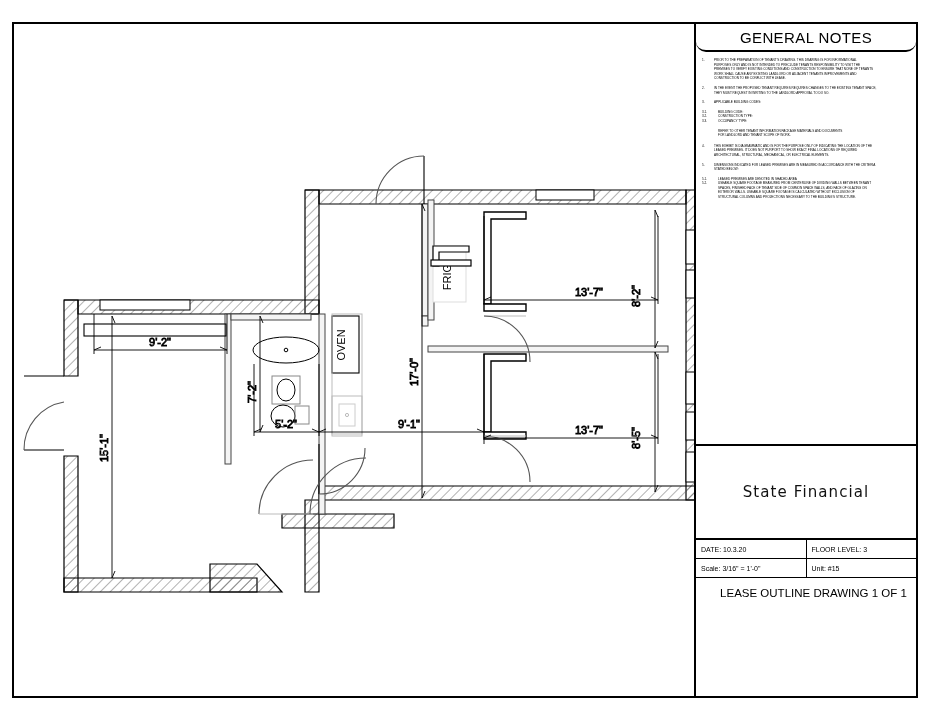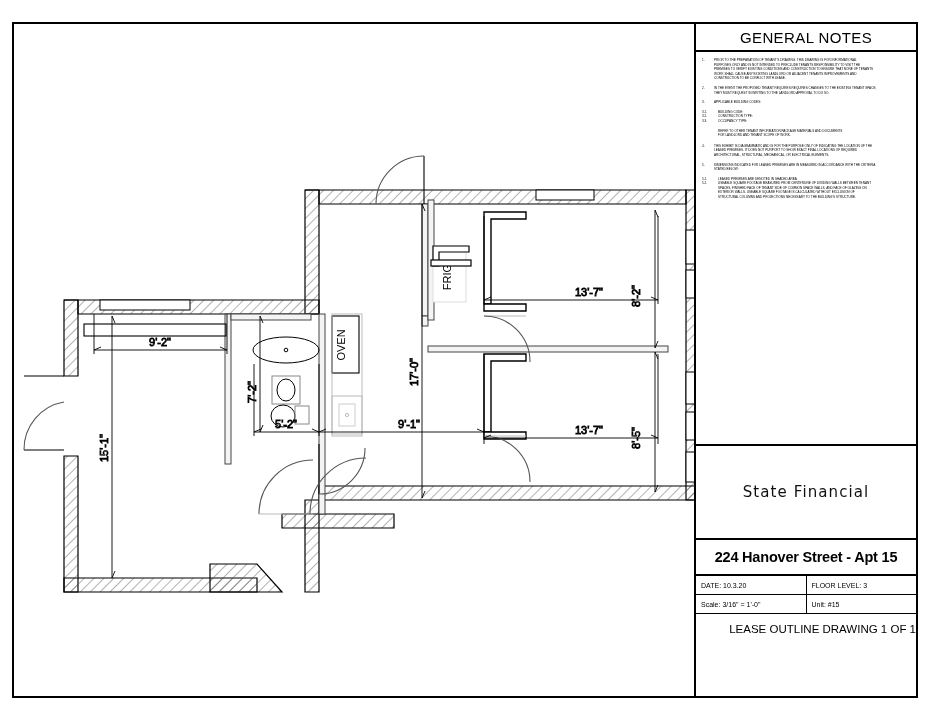--- a/index.html
+++ b/index.html
@@ -7,21 +7,21 @@
        font-family:"Liberation Sans", sans-serif;color:#000;}
 
   #sheet{position:absolute;left:12px;top:22px;width:906px;height:676px;
          border:2px solid #000;box-sizing:border-box;background:#fff;}
 
   
   #rightcol{position:absolute;right:0;top:0;width:222px;height:100%;
             border-left:2px solid #000;box-sizing:border-box;}
 
   #notes-header{height:26px;border-bottom:2px solid #000;
-                display:flex;align-items:center;justify-content:center;}
+                display:flex;align-items:center;justify-content:center;border-radius:10px;}
   #notes-header .t{font-size:15px;letter-spacing:.4px;}
 
   #notes-body{position:relative;height:392px;overflow:hidden;
               border-bottom:2px solid #000;}
   .note{position:relative;display:flex;margin:0 0 5px 0;padding:0 2px 0 4px;}
   .note .num{width:12px;flex:0 0 12px;font-size:3.1px;line-height:4.6px;}
   .note .txt{font-size:3.1px;line-height:4.6px;white-space:nowrap;}
   .sub{display:flex;padding-left:4px;}
   .sub .num{width:16px;flex:0 0 16px;font-size:3.1px;line-height:4.6px;}
   .sub .txt{font-size:3.1px;line-height:4.6px;white-space:nowrap;}
@@ -39,21 +39,21 @@
 
   #addr-box{height:34px;border-bottom:2px solid #000;
             display:flex;align-items:center;justify-content:center;}
   #addr-box .t{font-size:14.5px;font-weight:bold;letter-spacing:-.2px;}
 
   .meta-row{display:flex;height:18px;border-bottom:1.5px solid #000;}
   .meta-cell{flex:1;display:flex;align-items:center;padding-left:5px;
              font-size:7px;}
   .meta-cell.l{border-right:1.5px solid #000;}
 
-  #lease-box{height:30px;display:flex;align-items:center;justify-content:flex-end;padding-left:15px;}
+  #lease-box{height:30px;display:flex;align-items:center;justify-content:center;padding-left:15px;}
   #lease-box .t{font-size:11.5px;}
 
   
   #plan{position:absolute;left:0;top:0;width:682px;height:100%;}
   svg{display:block;}
 </style>
 </head>
 <body>
 
 <div id="sheet">
@@ -299,23 +299,20 @@
         <div class="indent">EXTERIOR WALLS.  USEABLE SQUARE FOOTAGE IS CALCULATED WITHOUT EXCLUSION OF</div>
         <div class="indent">STRUCTURAL COLUMNS AND PROJECTIONS NECESSARY TO THE BUILDING'S STRUCTURE.</div>
 
       </div>
     </div>
 
     <div id="logo-box">
       <div class="co">State Financial</div>
     </div>
 
-    <div id="addr-box">
-      <span class="t">224 Hanover Street - Apt 15</span>
-    </div>
 
     <div class="meta-row">
       <div class="meta-cell l">DATE:  10.3.20</div>
       <div class="meta-cell">FLOOR LEVEL: 3</div>
     </div>
     <div class="meta-row">
       <div class="meta-cell l">Scale:  3/16" = 1'-0"</div>
       <div class="meta-cell">Unit: #15</div>
     </div>
 

